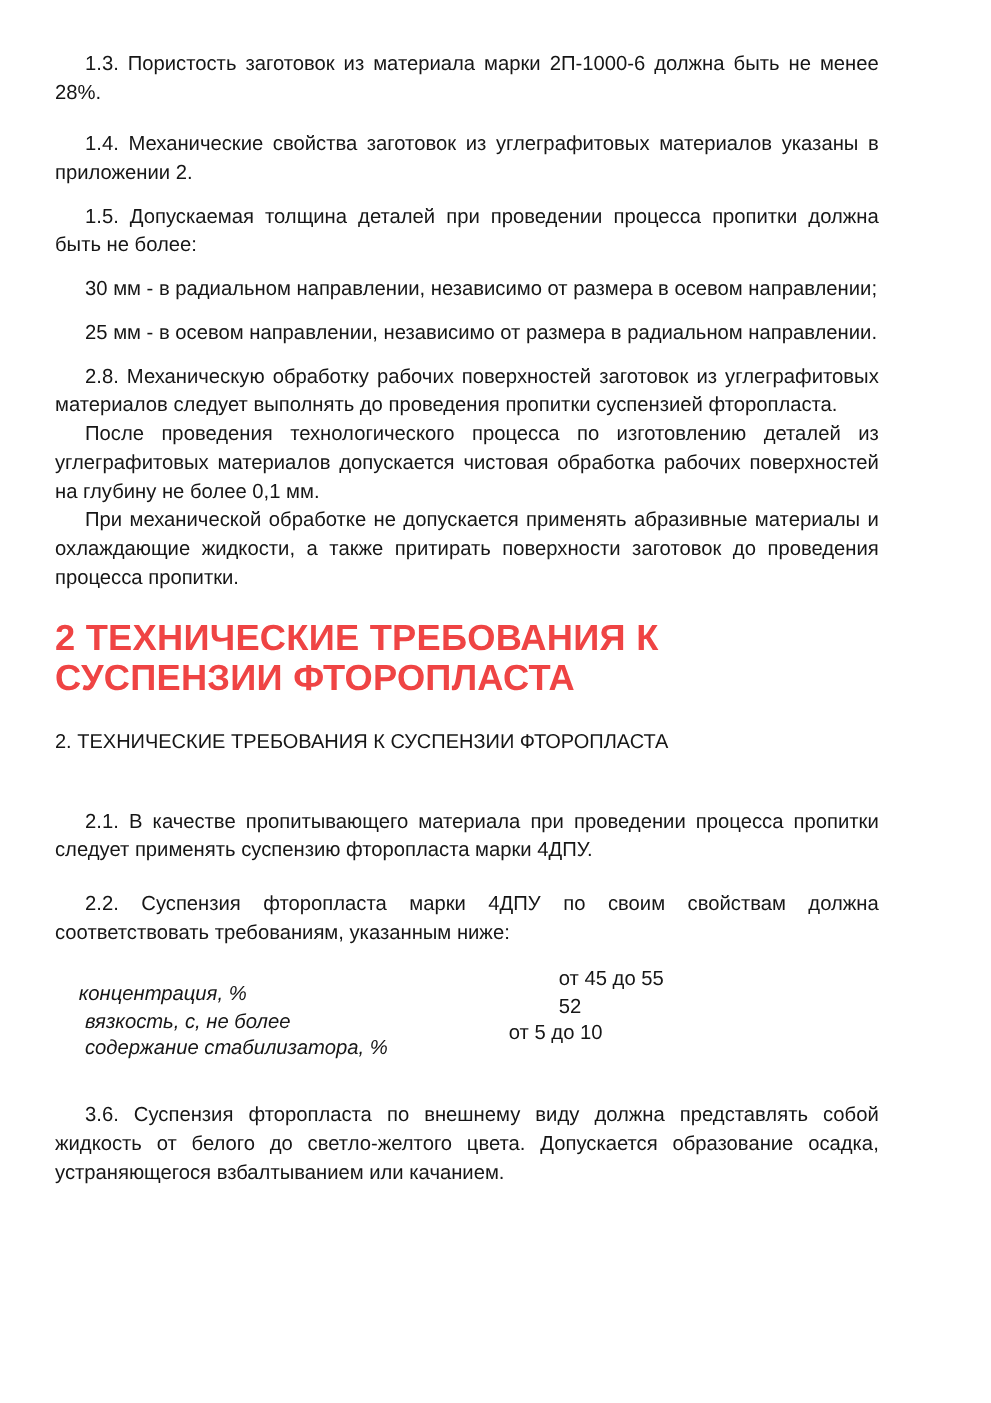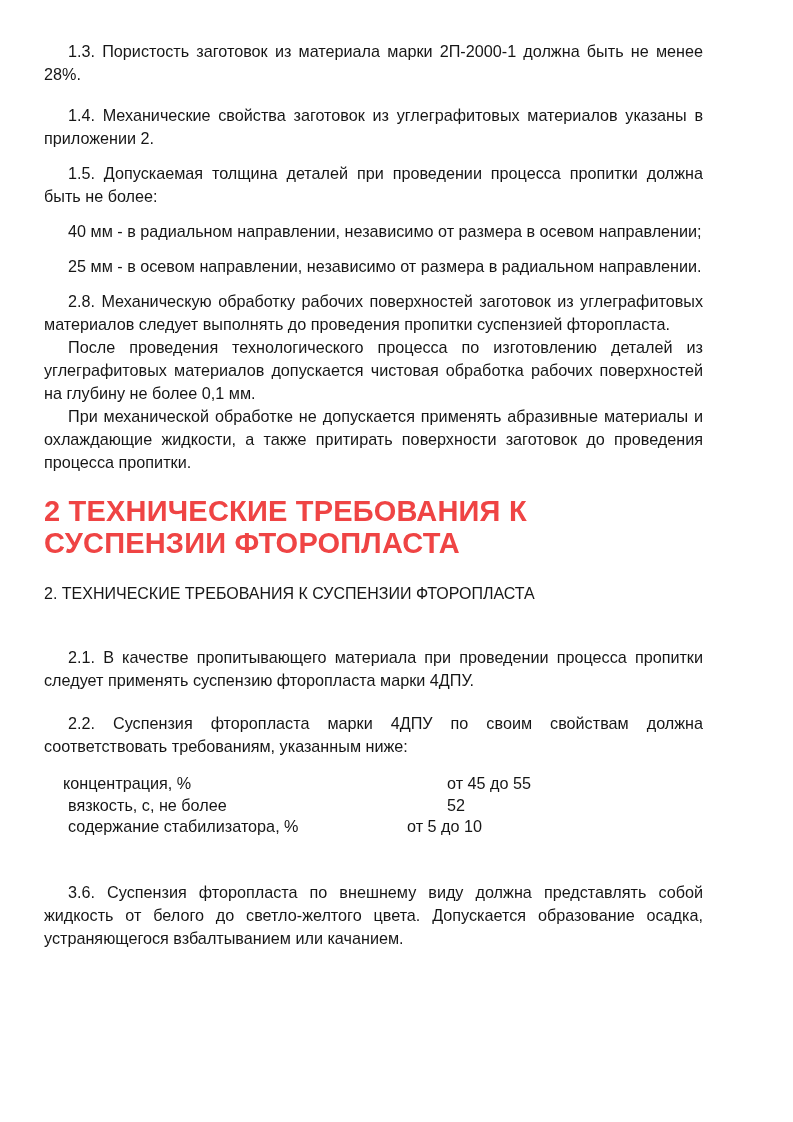--- a/index.html
+++ b/index.html
@@ -48,37 +48,37 @@
   p.body-par.after-sub { margin-bottom: 20px; }
   p.body-par.before-props { margin-bottom: 15px; }
   .props {
     margin: 0 0 43px 0;
     line-height: 21.5px;
   }
   .prop-row {
     position: relative;
     height: 21.5px;
   }
-  .prop-row .prop-label { position: absolute; left: 24px; top: 0; }
+  .prop-row .prop-label { position: absolute; left: 24px; top: 12px; font-style: italic; }
   .prop-row.first .prop-label { left: 19px; }
   .prop-row .prop-value { position: absolute; left: 403px; top: 0; }
   .prop-row.third .prop-value { left: 363px; }
 </style>
 </head>
 <body>
 
 <div class="page">
 
-  <p class="body-par gap-lg">1.3. Пористость заготовок из материала марки 2П-2000-1 должна быть не менее 28%.</p>
+  <p class="body-par gap-lg">1.3. Пористость заготовок из материала марки 2П-1000-6 должна быть не менее 28%.</p>
 
   <p class="body-par">1.4. Механические свойства заготовок из углеграфитовых материалов указаны в приложении 2.</p>
 
   <p class="body-par">1.5. Допускаемая толщина деталей при проведении процесса пропитки должна быть не более:</p>
 
-  <p class="body-par">40 мм - в радиальном направлении, независимо от размера в осевом направлении;</p>
+  <p class="body-par">30 мм - в радиальном направлении, независимо от размера в осевом направлении;</p>
 
   <p class="body-par">25 мм - в осевом направлении, независимо от размера в радиальном направлении.</p>
 
   <div class="block-cont">
     <p class="body-par">2.8. Механическую обработку рабочих поверхностей заготовок из углеграфитовых материалов следует выполнять до проведения пропитки суспензией фторопласта.</p>
     <p class="body-par">После проведения технологического процесса по изготовлению деталей из углеграфитовых материалов допускается чистовая обработка рабочих поверхностей на глубину не более 0,1 мм.</p>
     <p class="body-par">При механической обработке не допускается применять абразивные материалы и охлаждающие жидкости, а также притирать поверхности заготовок до проведения процесса пропитки.</p>
   </div>
 
   <h1 class="section-heading">2 ТЕХНИЧЕСКИЕ ТРЕБОВАНИЯ К СУСПЕНЗИИ ФТОРОПЛАСТА</h1>

